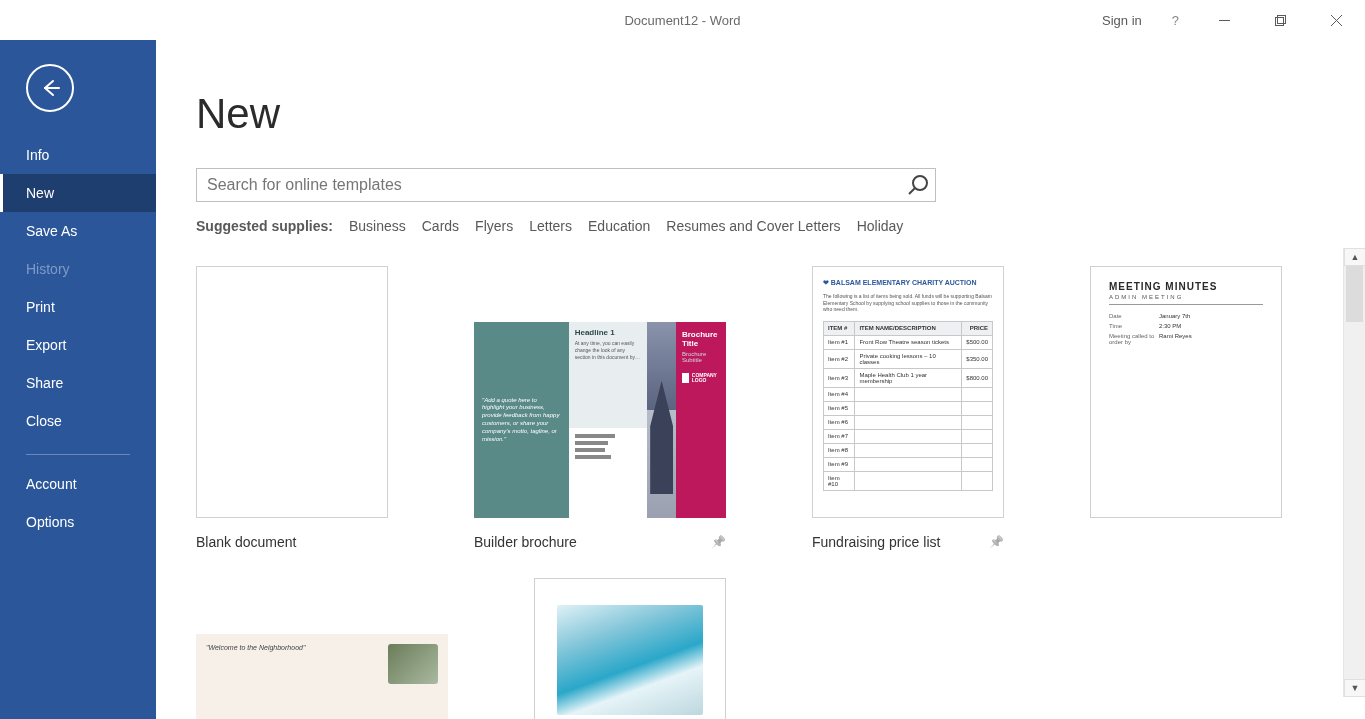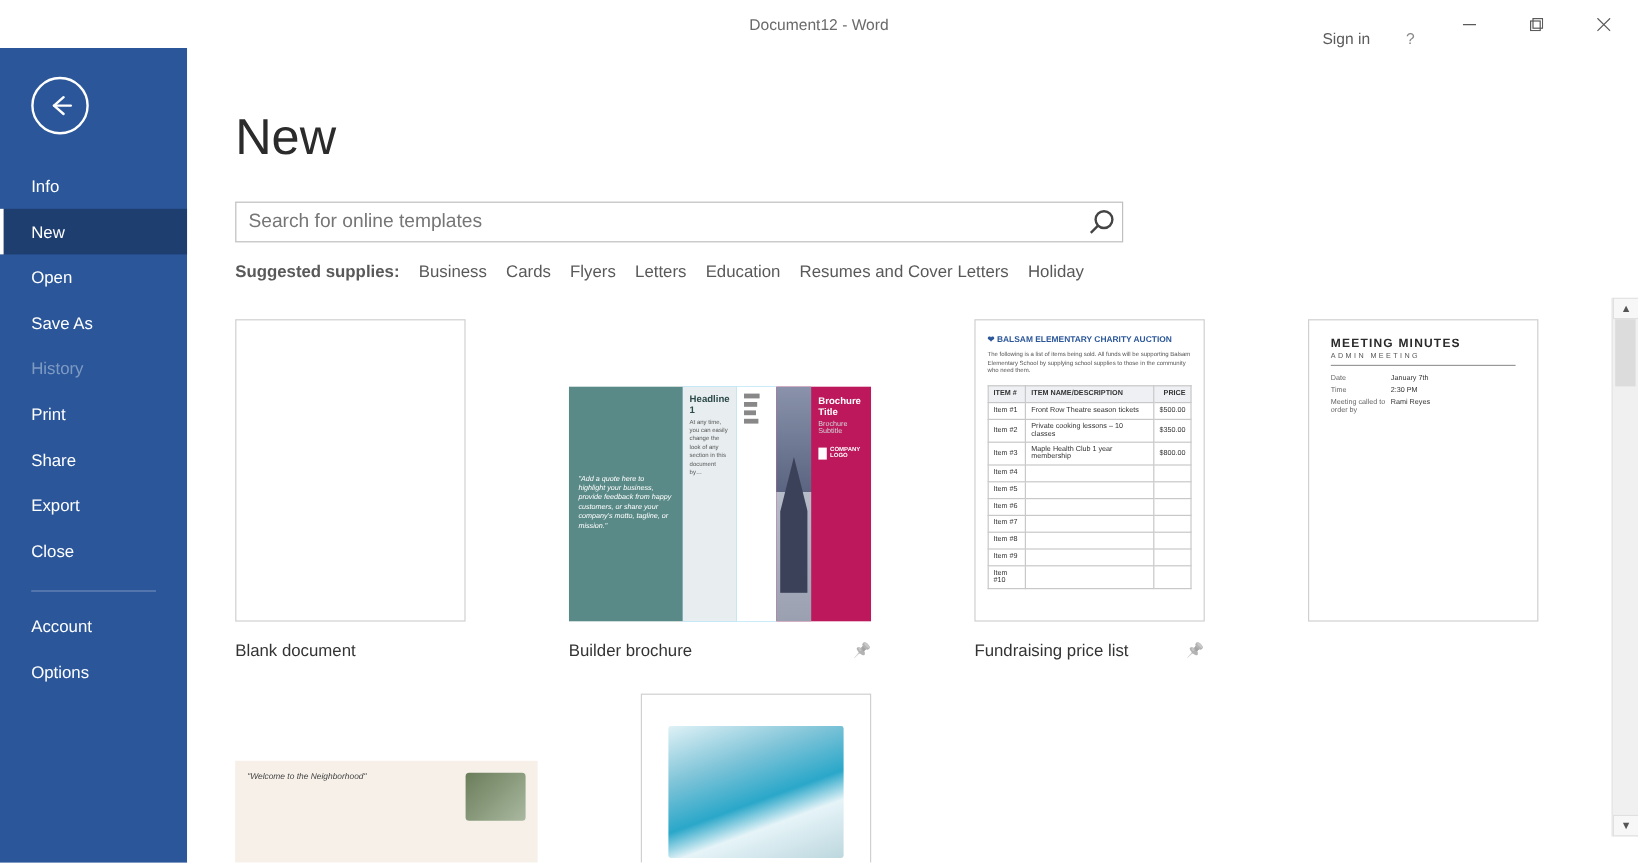--- a/index.html
+++ b/index.html
@@ -1,20 +1,20 @@
 <!DOCTYPE html>
 <html><head>
 <meta charset="utf-8">
 <style>
 * { margin: 0; padding: 0; box-sizing: border-box; font-family: "Segoe UI", Arial, sans-serif; }
 body { width: 1365px; height: 719px; overflow: hidden; background: #fff; display: flex; flex-direction: column; }
 
 .titlebar { height: 40px; display: flex; align-items: center; position: relative; background: #fff; color: #595959; }
 .titlebar .title { position: absolute; left: 50%; transform: translateX(-50%); font-size: 13px; color: #6a6a6a; }
-.titlebar .right { margin-left: auto; display: flex; align-items: flex-end; gap: 10px; padding-right: 6px; }
+.titlebar .right { margin-left: auto; display: flex; align-items: center; gap: 10px; padding-right: 6px; }
 .titlebar .signin { font-size: 13px; color: #5a5a5a; padding: 0 8px; cursor: pointer; }
 .titlebar .winbtn { width: 46px; height: 40px; display: flex; align-items: center; justify-content: center; color: #5a5a5a; cursor: pointer; }
 .titlebar .help { font-size: 13px; color: #888; padding: 0 12px; cursor: pointer; }
 
 .body { flex: 1; display: flex; overflow: hidden; }
 
 .sidebar { width: 156px; background: #2b579a; color: #fff; display: flex; flex-direction: column; padding-top: 0; }
 .back-btn { width: 48px; height: 48px; margin: 24px 0 0 26px; border: 2px solid #fff; border-radius: 50%; display: flex; align-items: center; justify-content: center; cursor: pointer; }
 .back-btn svg { stroke: #fff; }
 .sidebar-nav { margin-top: 24px; display: flex; flex-direction: column; }
@@ -43,21 +43,21 @@
 .template .caption { display: flex; align-items: center; margin-top: 16px; font-size: 14px; color: #333; }
 .template .caption .pin { margin-left: auto; color: #aaa; font-size: 12px; }
 
 
 .thumb.blank { background: #fff; }
 
 
 .thumb.brochure { display: flex; }
 .thumb.brochure .p1 { flex: 1; background: #5a8a87; display:flex; align-items:center; justify-content:center; padding:8px; }
 .thumb.brochure .p1 .quote { color:#fff; font-size:6px; font-style:italic; line-height:1.3; }
-.thumb.brochure .p2 { flex: 1; background: #0ea5e9; display:flex; flex-direction:row; }
+.thumb.brochure .p2 { flex: 1; background: #be185d; display:flex; flex-direction:column; }
 .thumb.brochure .p2 .top { flex:1.2; background:#e8eef0; padding:6px; }
 .thumb.brochure .p2 .top .h { font-size:8px; font-weight:600; color:#2d4a4a; }
 .thumb.brochure .p2 .top .t { font-size:5px; color:#555; margin-top:3px; line-height:1.4; }
 .thumb.brochure .p2 .bot { flex:1; padding:6px; background:#fff; }
 .thumb.brochure .p2 .bot .line { height:4px; background:#888; margin-bottom:3px; width:60%; }
 .thumb.brochure .p3 { flex: 1; background: #be185d; display:flex; }
 .thumb.brochure .p3 .house { flex:1.3; background: linear-gradient(180deg,#8a93ab 0%,#5b6480 45%,#b7bcc9 45%,#9aa0b0 100%); position:relative; }
 .thumb.brochure .p3 .house::before { content:""; position:absolute; left:10%; right:10%; top:30%; bottom:12%; background:#3a4158; clip-path: polygon(0 40%,50% 0,100% 40%,100% 100%,0 100%); }
 .thumb.brochure .p3 .txt { flex:1; padding:8px 6px; }
 .thumb.brochure .p3 .txt .bt { color:#fff; font-size:8px; font-weight:600; }
@@ -128,26 +128,25 @@
   <div class="sidebar">
     <div class="back-btn">
       <svg width="22" height="22" viewBox="0 0 22 22" fill="none" stroke-width="2" stroke-linecap="round" stroke-linejoin="round">
           <path d="M14 4 L6 11 L14 18"></path>
           <path d="M6 11 H20"></path>
         </svg>
     </div>
     <div class="sidebar-nav" id="sidebar-nav">
         <div class="sidebar-item">Info</div>
         <div class="sidebar-item selected">New</div>
-        <div class="sidebar-item">Open</div>
         <div class="sidebar-item">Save As</div>
         <div class="sidebar-item disabled">History</div>
         <div class="sidebar-item">Print</div>
+        <div class="sidebar-item">Export</div>
         <div class="sidebar-item">Share</div>
-        <div class="sidebar-item">Export</div>
         <div class="sidebar-item">Close</div>
       </div>
     <div class="sidebar-divider"></div>
     <div id="sidebar-footer">
         <div class="sidebar-item">Account</div>
         <div class="sidebar-item">Options</div>
       </div>
   </div>
 
   <div class="main">

